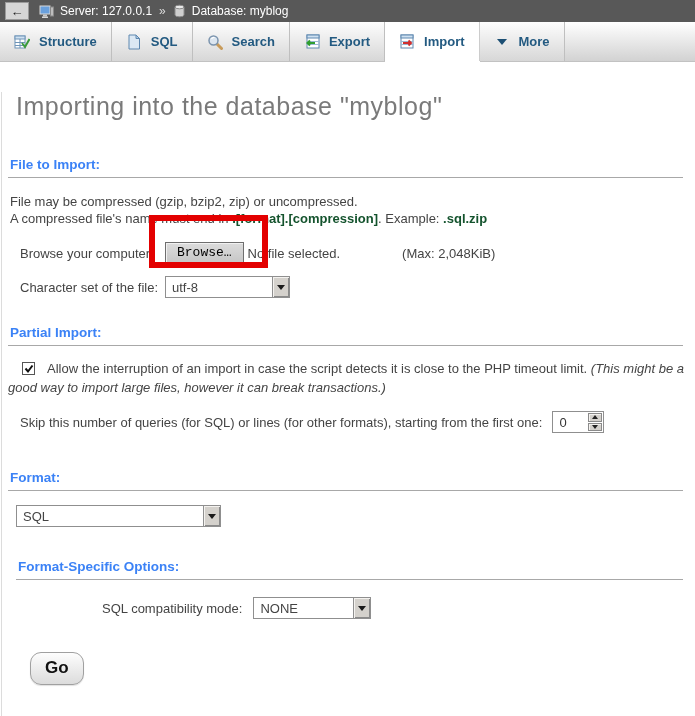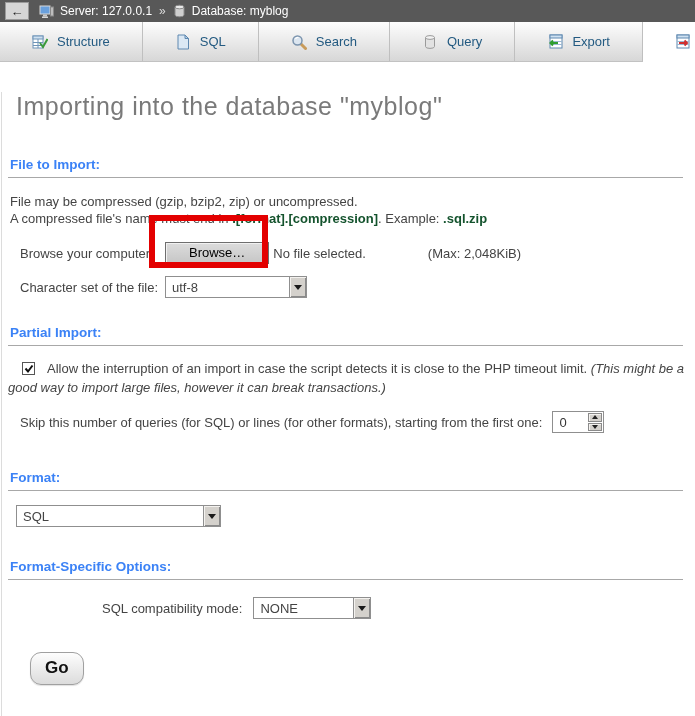--- a/index.html
+++ b/index.html
@@ -24,22 +24,22 @@
   .crumb-sep { color:#ddd; margin:0 1px; }
   .topbar svg { display:block; }
 
   
   .tabbar {
     height:40px; display:flex; align-items:stretch;
     background:linear-gradient(#ffffff, #d2d2d2);
     border-bottom:1px solid #c2c2c2;
   }
   .tab {
-    display:flex; align-items:center; gap:9px; padding:0 32px;
-    font-weight:normal; font-size:13px; color:#235a81; cursor:pointer;
+    display:flex; align-items:center; gap:9px; padding:0 14px;
+    font-weight:bold; font-size:13px; color:#235a81; cursor:pointer;
     background:linear-gradient(#fdfdfd, #d7d7d7);
     border-right:1px solid #bfbfbf; white-space:nowrap;
   }
   .tab.active {
     background:#fff; box-shadow:0 1px 0 #fff; border-right:1px solid #cccccc;
   }
   .tab .icon { width:16px; height:16px; flex:none; }
   .tri-down {
     width:0; height:0; border-left:5px solid transparent;
     border-right:5px solid transparent; border-top:6px solid #1c4f74;
@@ -50,55 +50,55 @@
   .page-title {
     margin:30px 0 0 8px; font-size:25px; font-weight:normal;
     color:#7a7a7a; letter-spacing:0.5px;
   }
   .fs-heading {
     margin:0 2px 0 0; padding:0 0 5px 2px; font-size:13.5px; font-weight:bold;
     color:#3b82f6; border-bottom:1px solid #a8a8a8;
   }
   .mt-36 { margin-top:36px; }
   .mt-26 { margin-top:26px; }
-  .mt-32 { margin-top:32px; }
+  .mt-32 { margin-top:32px;margin-left:8px; }
   .hint { margin:15px 0 0 2px; line-height:17px; }
   .hint2 { margin:0 0 0 2px; line-height:17px; }
   b.seg { font-weight:bold; color:#14532d; }
 
   .row { display:flex; align-items:center; padding-left:12px; }
   .browse-row { margin-top:14px; height:24px; }
   .field-label { width:145px; flex:none; }
   .nofile { margin-left:4px; }
   .maxnote { margin-left:62px; }
   .charset-row { margin-top:10px; height:24px; }
 
   
   .win-btn {
-    font-family:Liberation Sans, sans-serif; font-size:13px; color:#000;
+    font-family:Liberation Mono, monospace; font-size:13px; color:#000;
     background:linear-gradient(#dcdcdc, #c6c6c6);
     border:1px solid #6e6e6e; box-shadow:inset 1px 1px 0 #f1f1f1;
-    padding:2px 23px 3px; cursor:pointer;
+    padding:2px 11px 3px; cursor:pointer;
   }
   .select {
     display:inline-flex; align-items:center; height:22px;
     border:1px solid #8f8f8f; background:#fff; cursor:pointer;
   }
   .select .val { flex:1; padding:0 6px; color:#444; overflow:hidden; white-space:nowrap; }
   .select .dd {
     width:17px; height:20px; flex:none; background:#d4d1cc;
     border-left:1px solid #8f8f8f;
     box-shadow:inset 1px 1px 0 #f4f2ef, inset -1px -1px 0 #8a8a8a;
     display:flex; align-items:center; justify-content:center;
   }
   .dd-tri {
     width:0; height:0; border-left:4px solid transparent;
     border-right:4px solid transparent; border-top:5px solid #1a1a1a;
   }
-  .w125 { width:142px; } .w205 { width:205px; } .w118 { width:118px; }
+  .w125 { width:125px; } .w205 { width:205px; } .w118 { width:118px; }
 
   .checkbox {
     display:inline-block; width:13px; height:13px; background:#fff;
     border:1px solid #555; vertical-align:-2px; cursor:pointer; position:relative;
   }
   .checkbox svg { position:absolute; left:1px; top:1px; }
 
   .allow-block { margin-top:13px; line-height:19px; }
   .allow-block .checkbox { margin:0 12px 0 14px; }
   .ital { font-style:italic; }
@@ -199,29 +199,20 @@
         <line x1="10" y1="10" x2="14.5" y2="14.5" stroke="#c89b5a" stroke-width="3" stroke-linecap="round"></line>
         <circle cx="6.5" cy="6.5" r="4.5" fill="#dce6f0" stroke="#7a93ad" stroke-width="1.5"></circle>
         <path d="M4.5 5 a3 3 0 0 1 3 -1.5" stroke="#fff" stroke-width="1.2" fill="none"></path>
       </svg>
     </span>
     <span>Search</span>
   </div>
   <div class="tab">
     <span class="icon">
       <svg width="16" height="16" viewBox="0 0 16 16">
-        <path d="M3.5 3.5 v9 a4.5 1.9 0 0 0 9 0 v-9" fill="#e2e2e2" stroke="#9a9a9a"></path>
-        <ellipse cx="8" cy="3.5" rx="4.5" ry="1.9" fill="#f2f2f2" stroke="#9a9a9a"></ellipse>
-      </svg>
-    </span>
-    <span>Query</span>
-  </div>
-  <div class="tab">
-    <span class="icon">
-      <svg width="16" height="16" viewBox="0 0 16 16">
         <rect x="3" y="1" width="12" height="13" fill="#fff" stroke="#5e88b0"></rect>
         <rect x="3" y="1" width="12" height="3" fill="#cfe1f1" stroke="#5e88b0"></rect>
         <line x1="3" y1="7.5" x2="15" y2="7.5" stroke="#9cb8d2"></line>
         <line x1="3" y1="10.5" x2="15" y2="10.5" stroke="#9cb8d2"></line>
         <path d="M11 9 H3.5 M6 6.5 L3.5 9 L6 11.5" stroke="#2f9e2f" stroke-width="2" fill="none"></path>
       </svg>
     </span>
     <span>Export</span>
   </div>
   <div class="tab active">

